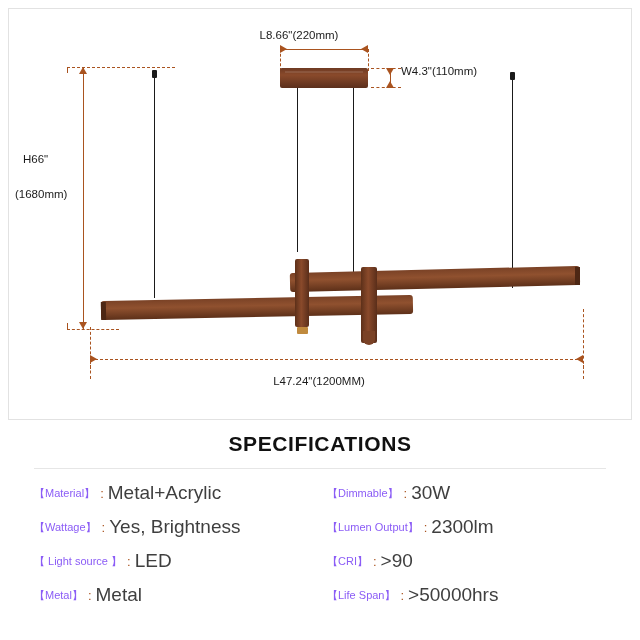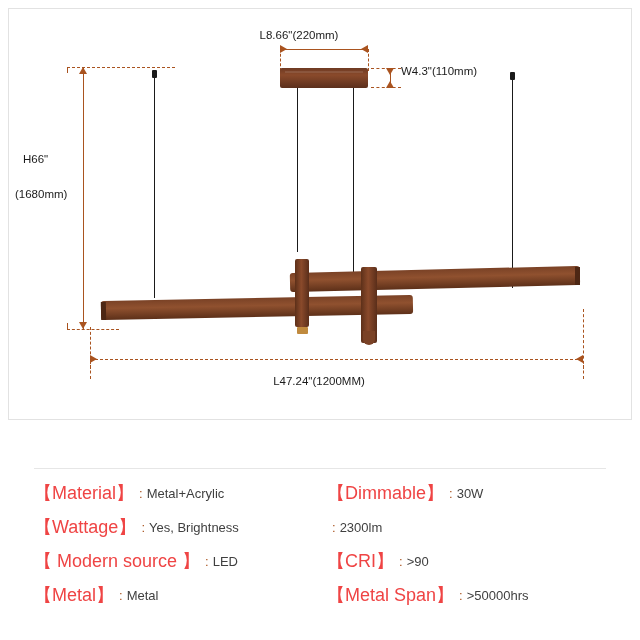--- a/index.html
+++ b/index.html
@@ -162,33 +162,33 @@
     grid-auto-rows: 34px;
     column-gap: 8px;
   }
   .spec-cell {
     display: flex;
     align-items: center;
     font-size: 13px;
     color: #3a3a3a;
   }
   .spec-key {
-    color: #ef4444;
-    font-size: 18px;
+    color: #8b5cf6;
+    font-size: 11px;
     white-space: nowrap;
     text-align: center;
   }
   .spec-colon {
     color: #a9531f;
     margin: 0 4px 0 5px;
     font-size: 13px;
   }
   .spec-val {
     color: #3f3f3f;
-    font-size: 13px;
+    font-size: 19px;
     white-space: nowrap;
   }
 </style>
 </head>
 <body>
 
 <div id="page">
 
   <div class="diagram-frame">
 
@@ -251,20 +251,21 @@
     <div class="bar" style="left:281px; top:264px; width:290px; height:19px; transform: rotate(-1.4deg); transform-origin: left center;"></div>
     <div class="bar-cap-r" style="left:566px; top:258px; width:5px; height:18px;"></div>
 
     <div class="spot-body" style="left:286px; top:250px; width:14px; height:68px;"></div>
     <div class="spot-head" style="left:288px; top:318px; width:11px; height:7px;"></div>
 
     <div class="spot-body" style="left:352px; top:258px; width:16px; height:76px;"></div>
     <div class="spot-head-dark" style="left:354px; top:322px; width:12px; height:14px; border-radius:0 0 6px 6px;"></div>
   </div>
 
+  <div class="spec-title">SPECIFICATIONS</div>
   <div class="spec-divider"></div>
 
   <div class="spec-grid">
 
     <div class="spec-cell">
       <span class="spec-key">【Material】</span>
       <span class="spec-colon">:</span>
       <span class="spec-val">Metal+Acrylic</span>
     </div>
     <div class="spec-cell">
@@ -272,40 +273,41 @@
       <span class="spec-colon">:</span>
       <span class="spec-val">30W</span>
     </div>
 
     <div class="spec-cell">
       <span class="spec-key">【Wattage】</span>
       <span class="spec-colon">:</span>
       <span class="spec-val">Yes, Brightness</span>
     </div>
     <div class="spec-cell">
+      <span class="spec-key">【Lumen Output】</span>
       <span class="spec-colon">:</span>
       <span class="spec-val">2300lm</span>
     </div>
 
     <div class="spec-cell">
-      <span class="spec-key">【 Modern source 】</span>
+      <span class="spec-key">【 Light source 】</span>
       <span class="spec-colon">:</span>
       <span class="spec-val">LED</span>
     </div>
     <div class="spec-cell">
       <span class="spec-key">【CRI】</span>
       <span class="spec-colon">:</span>
       <span class="spec-val">&gt;90</span>
     </div>
 
     <div class="spec-cell">
       <span class="spec-key">【Metal】</span>
       <span class="spec-colon">:</span>
       <span class="spec-val">Metal</span>
     </div>
     <div class="spec-cell">
-      <span class="spec-key">【Metal Span】</span>
+      <span class="spec-key">【Life Span】</span>
       <span class="spec-colon">:</span>
       <span class="spec-val">&gt;50000hrs</span>
     </div>
   </div>
 
 </div>
 
 </body></html>

